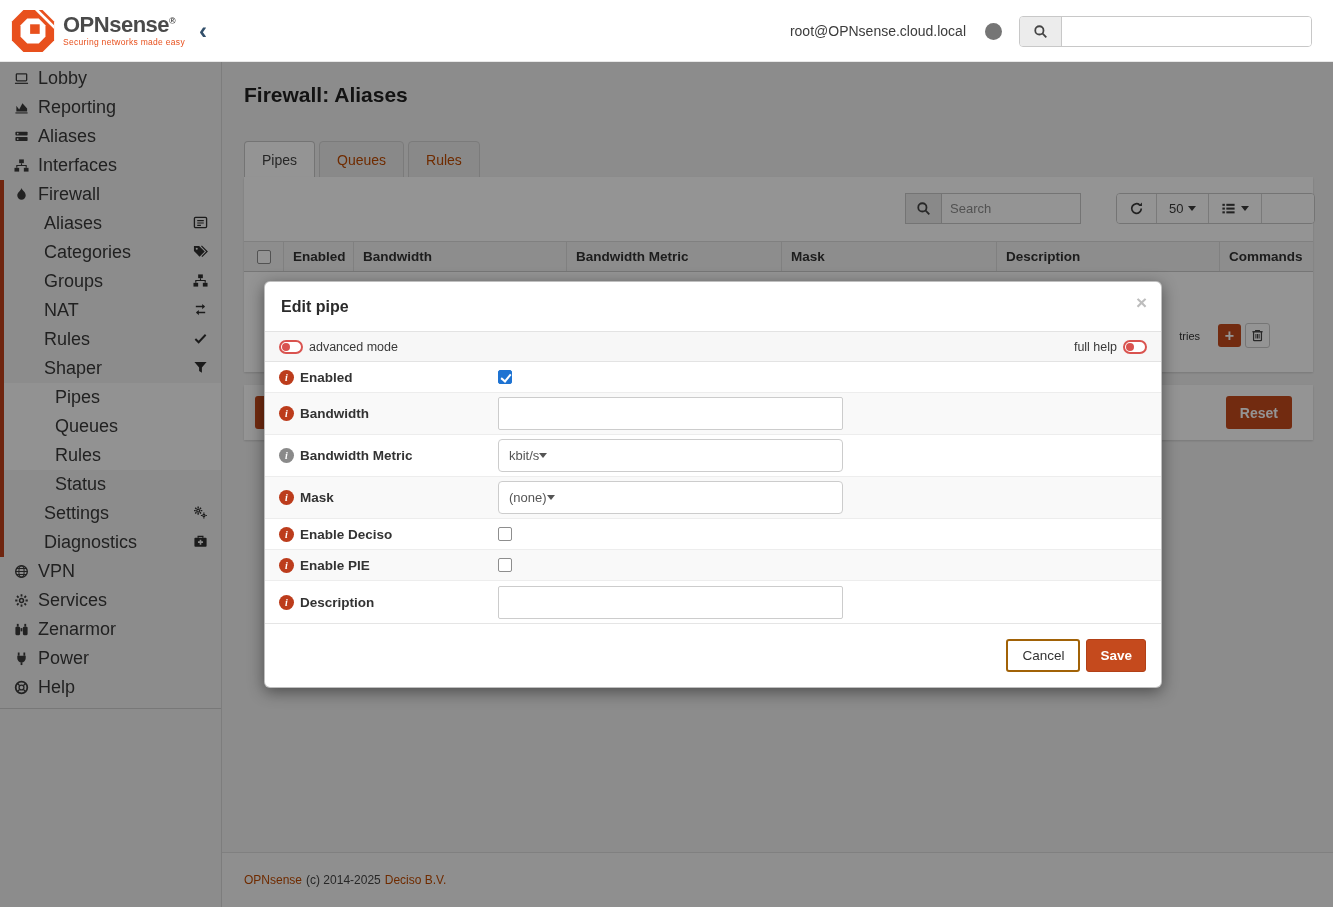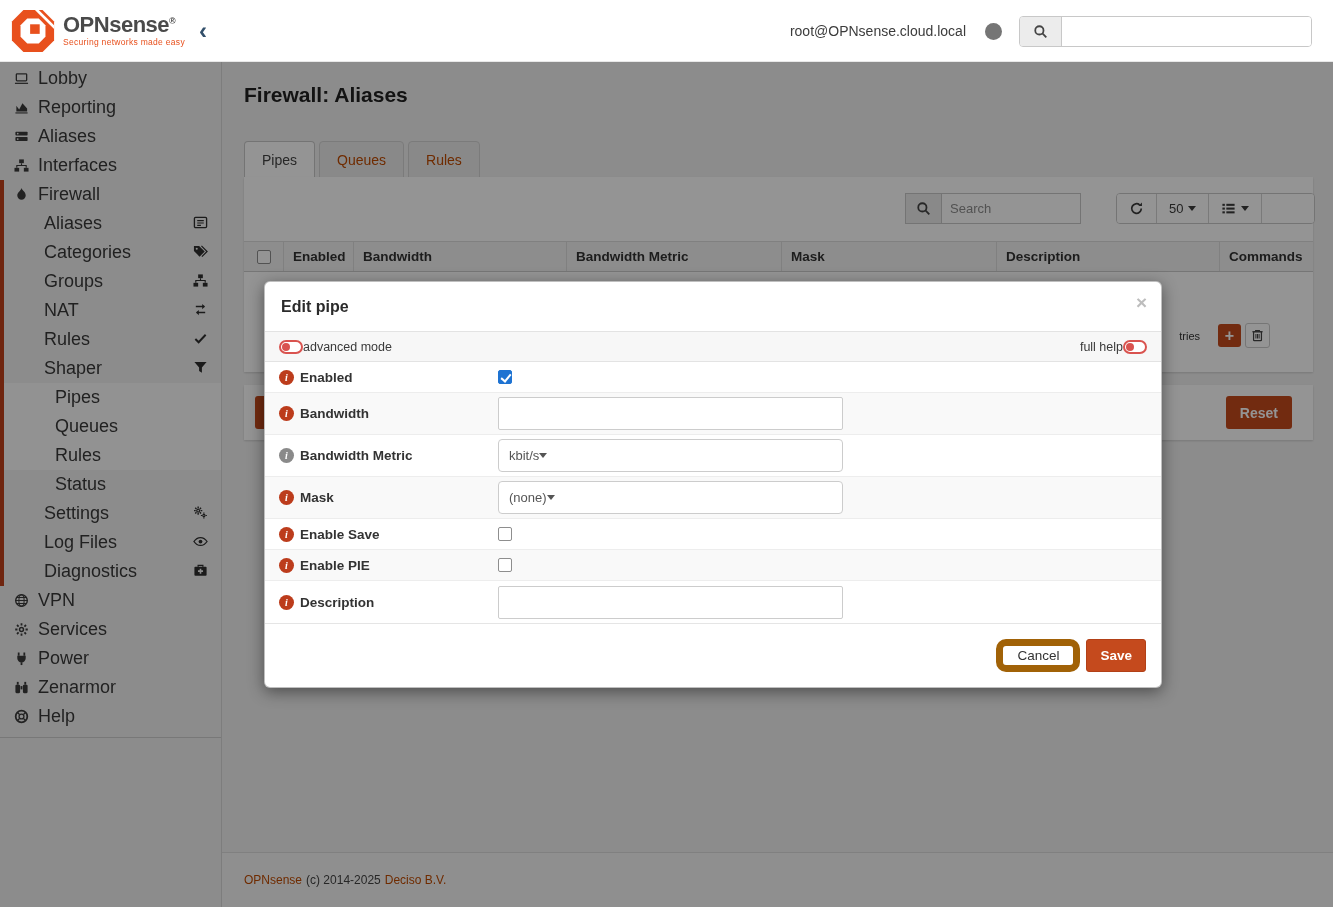--- a/index.html
+++ b/index.html
@@ -74,38 +74,38 @@
   .page-footer a { color:#bf4a00; text-decoration:none; cursor:pointer; }
   .page-footer .mid { margin:0 4px; }
 
   
   .backdrop { position:absolute; left:0; top:62px; width:1333px; height:845px; background:rgba(0,0,0,0.42); z-index:50; }
   .modal { position:absolute; left:264px; top:281px; width:898px; z-index:60; background:#fff; border:1px solid rgba(0,0,0,0.25); border-radius:6px; box-shadow:0 4px 16px rgba(0,0,0,0.45); overflow:hidden; }
   .modal-header { position:relative; height:49px; display:flex; align-items:center; padding:0 16px; }
   .modal-title { font-size:16px; font-weight:bold; color:#2b2b2b; }
   .modal-close { position:absolute; right:14px; top:11px; font-size:19px; color:#bdbdbd; cursor:pointer; font-weight:bold; line-height:1; }
   .adv-row { height:31px; background:#f7f7f7; border-top:1px solid #e3e3e3; border-bottom:1px solid #e3e3e3; display:flex; align-items:center; justify-content:space-between; padding:0 14px; font-size:12.5px; color:#3a3a3a; }
-  .adv-left,.adv-right { display:flex; align-items:flex-start; }
+  .adv-left,.adv-right { display:flex; align-items:flex-start; gap:6px; }
   .toggle-ico { width:24px; height:14px; border:2px solid #d9534f; border-radius:8px; display:inline-flex; align-items:center; cursor:pointer; background:#fff; }
   .toggle-ico .knob { width:8px; height:8px; border-radius:50%; background:#d9534f; margin-left:1px; }
 
   .form-row { display:flex; align-items:center; border-bottom:1px solid #ededed; }
   .form-row.striped { background:#f9f9f9; }
   .form-row.h31 { height:31px; } .form-row.h42 { height:42px; }
   .f-label { width:233px; padding-left:14px; display:flex; align-items:center; gap:6px; font-size:13.5px; font-weight:bold; color:#333; }
   .info-i { width:15px; height:15px; border-radius:50%; background:#bc3c1c; color:#fff; font-size:10px; font-weight:bold; font-style:italic; display:inline-flex; align-items:center; justify-content:center; flex:0 0 15px; font-family:"Liberation Serif",serif; cursor:pointer; }
   .info-i.gray { background:#8a8a8a; }
   .cb { width:14px; height:14px; border:1px solid #8e8e8e; border-radius:2px; background:#fff; display:inline-block; position:relative; cursor:pointer; }
   .cb.checked { background:#1e73d2; border-color:#1e73d2; }
   .cb.checked::after { content:""; position:absolute; left:4px; top:1px; width:4px; height:8px; border:solid #fff; border-width:0 2px 2px 0; transform:rotate(40deg); }
   .txt-input { width:345px; height:33px; border:1px solid #ccc; border-radius:2px; padding:0 8px; font-size:13px; color:#333; outline:none; background:#fff; }
   .fake-select { width:345px; height:33px; border:1px solid #ccc; border-radius:4px; background:#fff; display:flex; align-items:center; justify-content:flex-start; padding:0 10px; font-size:13px; color:#555; cursor:pointer; }
   .fake-select .caret { border-top-color:#555; margin:0; }
   .modal-footer { height:64px; border-top:1px solid #e5e5e5; display:flex; align-items:center; justify-content:flex-end; gap:6px; padding-right:15px; }
-  .cancel-btn { height:33px; padding:0 14px; background:#fff; border:7px solid #a16207; border-radius:10px; font-size:13.5px; color:#333; cursor:pointer; }
+  .cancel-btn { height:33px; padding:0 14px; background:#fff; border:2px solid #a16207; border-radius:3px; font-size:13.5px; color:#333; cursor:pointer; }
   .save-btn { height:33px; padding:0 13px; background:#c54a1d; border:1px solid #b24017; border-radius:3px; font-size:13.5px; color:#fff; cursor:pointer; font-weight:bold; }
 
   .ico16 svg { width:15px; height:15px; display:block; }
   .s-right svg, .s-icon svg { width:15px; height:15px; display:block; }
 </style>
 </head>
 <body>
 
 <div class="app-header">
   <div class="logo-wrap">
@@ -303,30 +303,20 @@
               <path d="M5.5 1.6v1.8M5.5 8.6v1.8M1.1 6h1.8M8.1 6h1.8M2.4 2.9l1.3 1.3M7.3 7.8l1.3 1.3M8.6 2.9L7.3 4.2M3.7 7.8L2.4 9.1"></path>
             </g>
             <circle cx="11.6" cy="11.2" r="1.2" fill="none" stroke="currentColor" stroke-width="1.2"></circle>
             <g stroke="currentColor" stroke-width="1.3">
               <path d="M11.6 8v1.4M11.6 13v1.4M8.4 11.2h1.4M13.4 11.2h1.4"></path>
             </g>
           </svg>
         </span>
       </div>
 
-      <div class="side-item sub">
-
-        <span class="s-label">Log Files</span>
-        <span class="s-right">
-          <svg viewBox="0 0 16 16" aria-hidden="true">
-            <path d="M1 8s2.8-4.2 7-4.2S15 8 15 8s-2.8 4.2-7 4.2S1 8 1 8z" fill="none" stroke="currentColor" stroke-width="1.4"></path>
-            <circle cx="8" cy="8" r="2" fill="currentColor"></circle>
-          </svg>
-        </span>
-      </div>
 
       <div class="side-item sub">
 
         <span class="s-label">Diagnostics</span>
         <span class="s-right">
           <svg viewBox="0 0 16 16" aria-hidden="true">
             <rect x="1.5" y="4" width="13" height="9.5" rx="1" fill="currentColor"></rect>
             <path d="M5.5 4V2.5h5V4" stroke="currentColor" stroke-width="1.4" fill="none"></path>
             <path d="M8 6v5.5M5.3 8.7h5.4" stroke="#f2f2f2" stroke-width="1.7"></path>
           </svg>
@@ -350,46 +340,46 @@
       <div class="side-item top">
         <span class="s-icon">
           <svg viewBox="0 0 16 16" aria-hidden="true">
             <circle cx="8" cy="8" r="2.1" fill="none" stroke="currentColor" stroke-width="1.6"></circle>
             <g stroke="currentColor" stroke-width="1.9">
               <path d="M8 1.3v2.4M8 12.3v2.4M1.3 8h2.4M12.3 8h2.4M3.2 3.2l1.7 1.7M11.1 11.1l1.7 1.7M12.8 3.2l-1.7 1.7M4.9 11.1l-1.7 1.7"></path>
             </g>
           </svg>
         </span>
         <span class="s-label">Services</span>
-
-      </div>
-
-      <div class="side-item top">
-        <span class="s-icon">
-          <svg viewBox="0 0 16 16" aria-hidden="true">
-            <path d="M5 1.5V5M11 1.5V5" stroke="currentColor" stroke-width="1.9"></path>
-            <path d="M3.5 5h9v2.8a4.5 4.5 0 0 1-9 0z" fill="currentColor"></path>
-            <path d="M8 12v3" stroke="currentColor" stroke-width="1.9"></path>
-          </svg>
-        </span>
-        <span class="s-label">Power</span>
 
       </div>
 
       <div class="side-item top">
         <span class="s-icon">
           <svg viewBox="0 0 16 16" aria-hidden="true">
             <rect x="1.5" y="5" width="5" height="9" rx="1.2" fill="currentColor"></rect>
             <rect x="9.5" y="5" width="5" height="9" rx="1.2" fill="currentColor"></rect>
             <rect x="3" y="2" width="2" height="3" fill="currentColor"></rect>
             <rect x="11" y="2" width="2" height="3" fill="currentColor"></rect>
             <rect x="7" y="6.5" width="2" height="3.5" fill="currentColor"></rect>
           </svg>
         </span>
         <span class="s-label">Zenarmor</span>
+
+      </div>
+
+      <div class="side-item top">
+        <span class="s-icon">
+          <svg viewBox="0 0 16 16" aria-hidden="true">
+            <path d="M5 1.5V5M11 1.5V5" stroke="currentColor" stroke-width="1.9"></path>
+            <path d="M3.5 5h9v2.8a4.5 4.5 0 0 1-9 0z" fill="currentColor"></path>
+            <path d="M8 12v3" stroke="currentColor" stroke-width="1.9"></path>
+          </svg>
+        </span>
+        <span class="s-label">Power</span>
 
       </div>
 
       <div class="side-item top">
         <span class="s-icon">
           <svg viewBox="0 0 16 16" aria-hidden="true">
             <circle cx="8" cy="8" r="6.2" fill="none" stroke="currentColor" stroke-width="1.9"></circle>
             <circle cx="8" cy="8" r="2.6" fill="none" stroke="currentColor" stroke-width="1.4"></circle>
             <path d="M3.7 3.7l2.2 2.2M12.3 3.7l-2.2 2.2M3.7 12.3l2.2-2.2M12.3 12.3l-2.2-2.2" stroke="currentColor" stroke-width="1.4"></path>
           </svg>
@@ -550,21 +540,21 @@
         <span>Mask</span>
       </div>
     <div class="fake-select">
         <span>(none)</span>
         <span class="caret"></span>
       </div>
   </div>
   <div class="form-row h31">
     <div class="f-label">
         <span class="info-i">i</span>
-        <span>Enable Save</span>
+        <span>Enable Deciso</span>
       </div>
     <span class="cb"></span>
   </div>
   <div class="form-row h31 striped">
     <div class="f-label">
         <span class="info-i">i</span>
         <span>Enable PIE</span>
       </div>
     <span class="cb"></span>
   </div>

